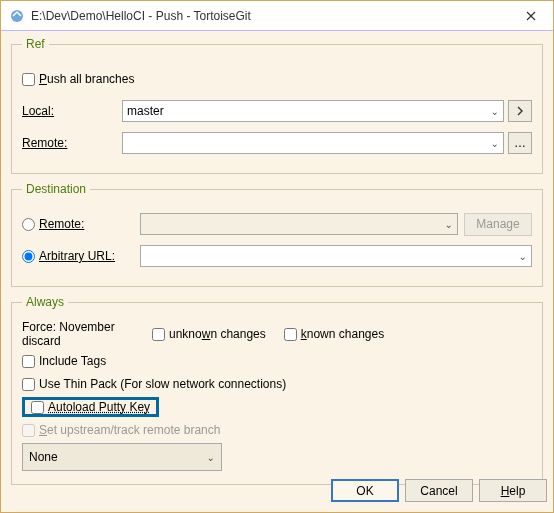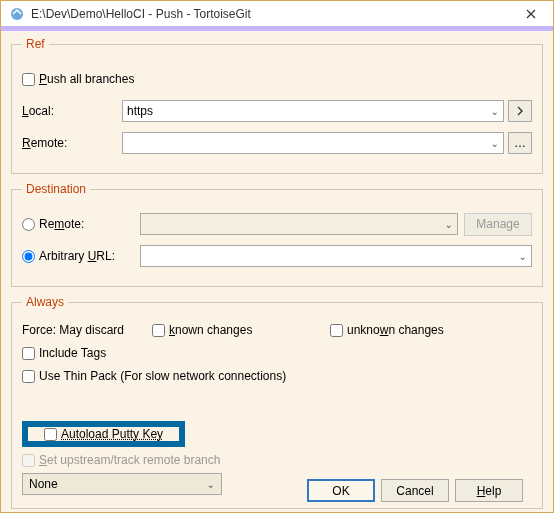--- a/index.html
+++ b/index.html
@@ -1,40 +1,40 @@
 <!DOCTYPE html>
 <html><head>
 <meta charset="utf-8">
 <style>
 * { box-sizing: border-box; font-family: "Segoe UI", Tahoma, sans-serif; font-size: 12px; }
 body { margin: 0; background: #f0f0f0; }
 .window { width: 554px; height: 513px; background: #fff; border: 1px solid #d4a858; }
-.titlebar { height: 30px; background: #fff; display: flex; align-items: center; padding: 0 0 0 8px; border-bottom: 5px solid #c4b5fd; }
+.titlebar { height: 30px; background: #fff; display: flex; align-items: center; padding: 0 0 0 8px; border-bottom: 1px solid #c4b5fd; }
 .titlebar .icon { width: 16px; height: 16px; margin-right: 6px; }
 .titlebar .title { flex: 1; color: #333; }
 .titlebar .close { width: 45px; height: 30px; display: flex; align-items: center; justify-content: center; cursor: pointer; }
 .content { padding: 6px 10px; background: #fbf4e6; height: calc(100% - 30px); position: relative; }
 fieldset { border: 1px solid #d0c8b0; margin: 0 0 8px 0; padding: 8px 10px 10px 10px; }
-legend { padding: 0 4px; color: #c2410c; }
+legend { padding: 0 4px; color: #4d7c0f; }
 .row { display: flex; align-items: center; margin: 8px 0; min-height: 24px; }
-.lbl { width: 100px; }
+.lbl { width: 100px; text-decoration: underline; }
 .lbl u { text-decoration: underline; }
 .combo { flex: 1; height: 22px; border: 1px solid #a9a9a9; background: #fff; display: flex; align-items: center; padding: 0 4px; position: relative; }
 .combo .arrow { position: absolute; right: 4px; top: 50%; transform: translateY(-50%); font-size: 10px; color: #555; }
 .smallbtn { width: 24px; height: 22px; margin-left: 4px; border: 1px solid #a9a9a9; background: #f0ece0; display: flex; align-items: center; justify-content: center; cursor: pointer; }
 input[type=checkbox], input[type=radio] { margin: 0 4px 0 0; vertical-align: middle; }
 label.chk { display: inline-flex; align-items: center; margin-right: 18px; }
 .btn { height: 23px; padding: 0 8px; border: 1px solid #a9a9a9; background: #f0ece0; cursor: pointer; display: inline-flex; align-items: center; justify-content: center; min-width: 68px; }
 .btn.primary { border: 2px solid #3478c4; background: #fdf7eb; font-weight: 400; }
 .btn.disabled { color: #999; border-color: #ccc; cursor: default; }
-.highlight { border: 6px solid #0369a1; padding: 0 16px; display: inline-flex; align-items: center; margin-top: 32px; }
+.highlight { border: 3px solid #0369a1; padding: 0 6px; display: inline-flex; align-items: center; }
 .dim { color: #999; }
-.sel { flex: 0 0 200px; height: 22px; border: 1px solid #a9a9a9; background: #efe9d9; display: flex; align-items: center; padding: 0 6px; position: relative; }
+.sel { flex: 0 0 200px; height: 28px; border: 1px solid #a9a9a9; background: #efe9d9; display: flex; align-items: center; padding: 0 6px; position: relative; }
 .sel .arrow { position: absolute; right: 6px; font-size: 10px; color: #555; }
-.footer { position: absolute; bottom: 10px; right: 30px; display: flex; gap: 6px; }
+.footer { position: absolute; bottom: 10px; right: 6px; display: flex; gap: 6px; }
 .opts .row { margin: 3px 0; min-height: 20px; }
 </style>
 </head>
 <body>
 
 <div class="window">
   <div class="titlebar">
     <span class="icon">
       <svg viewBox="0 0 16 16">
           <circle cx="8" cy="8" r="6" fill="#6fa8dc"></circle>
@@ -55,21 +55,21 @@
       <legend>Ref</legend>
       <div class="row">
         <label class="chk">
           <input type="checkbox" style="">
             <span><u>P</u>ush all branches</span>
         </label>
       </div>
       <div class="row">
         <span class="lbl"><u>L</u>ocal:</span>
         <div class="combo">
-          <span>https</span>
+          <span>master</span>
           <span class="arrow">⌄</span>
         </div>
         <div class="smallbtn">
           <svg width="8" height="10" viewBox="0 0 8 10">
               <path d="M2 1 L6 5 L2 9" fill="none" stroke="#333" stroke-width="1.4"></path>
             </svg>
         </div>
       </div>
       <div class="row">
         <span class="lbl"><u>R</u>emote:</span>
@@ -103,28 +103,28 @@
         </label>
         <div class="combo">
           <span class="arrow">⌄</span>
         </div>
       </div>
     </fieldset>
 
     <fieldset class="opts">
       <legend>Always</legend>
       <div class="row">
-        <span style="width:130px">Force: May discard</span>
+        <span style="width:130px">Force: November discard</span>
+        <label class="chk">
+          <input type="checkbox" style="">
+            <span>unkno<u>w</u>n changes</span>
+        </label>
         <label class="chk" style="width:160px">
           <input type="checkbox" style="">
             <span><u>k</u>nown changes</span>
-        </label>
-        <label class="chk">
-          <input type="checkbox" style="">
-            <span>unkno<u>w</u>n changes</span>
         </label>
       </div>
       <div class="row">
         <label class="chk">
           <input type="checkbox" style="">
             <span>Include Ta<u>g</u>s</span>
         </label>
       </div>
       <div class="row">
         <label class="chk">

